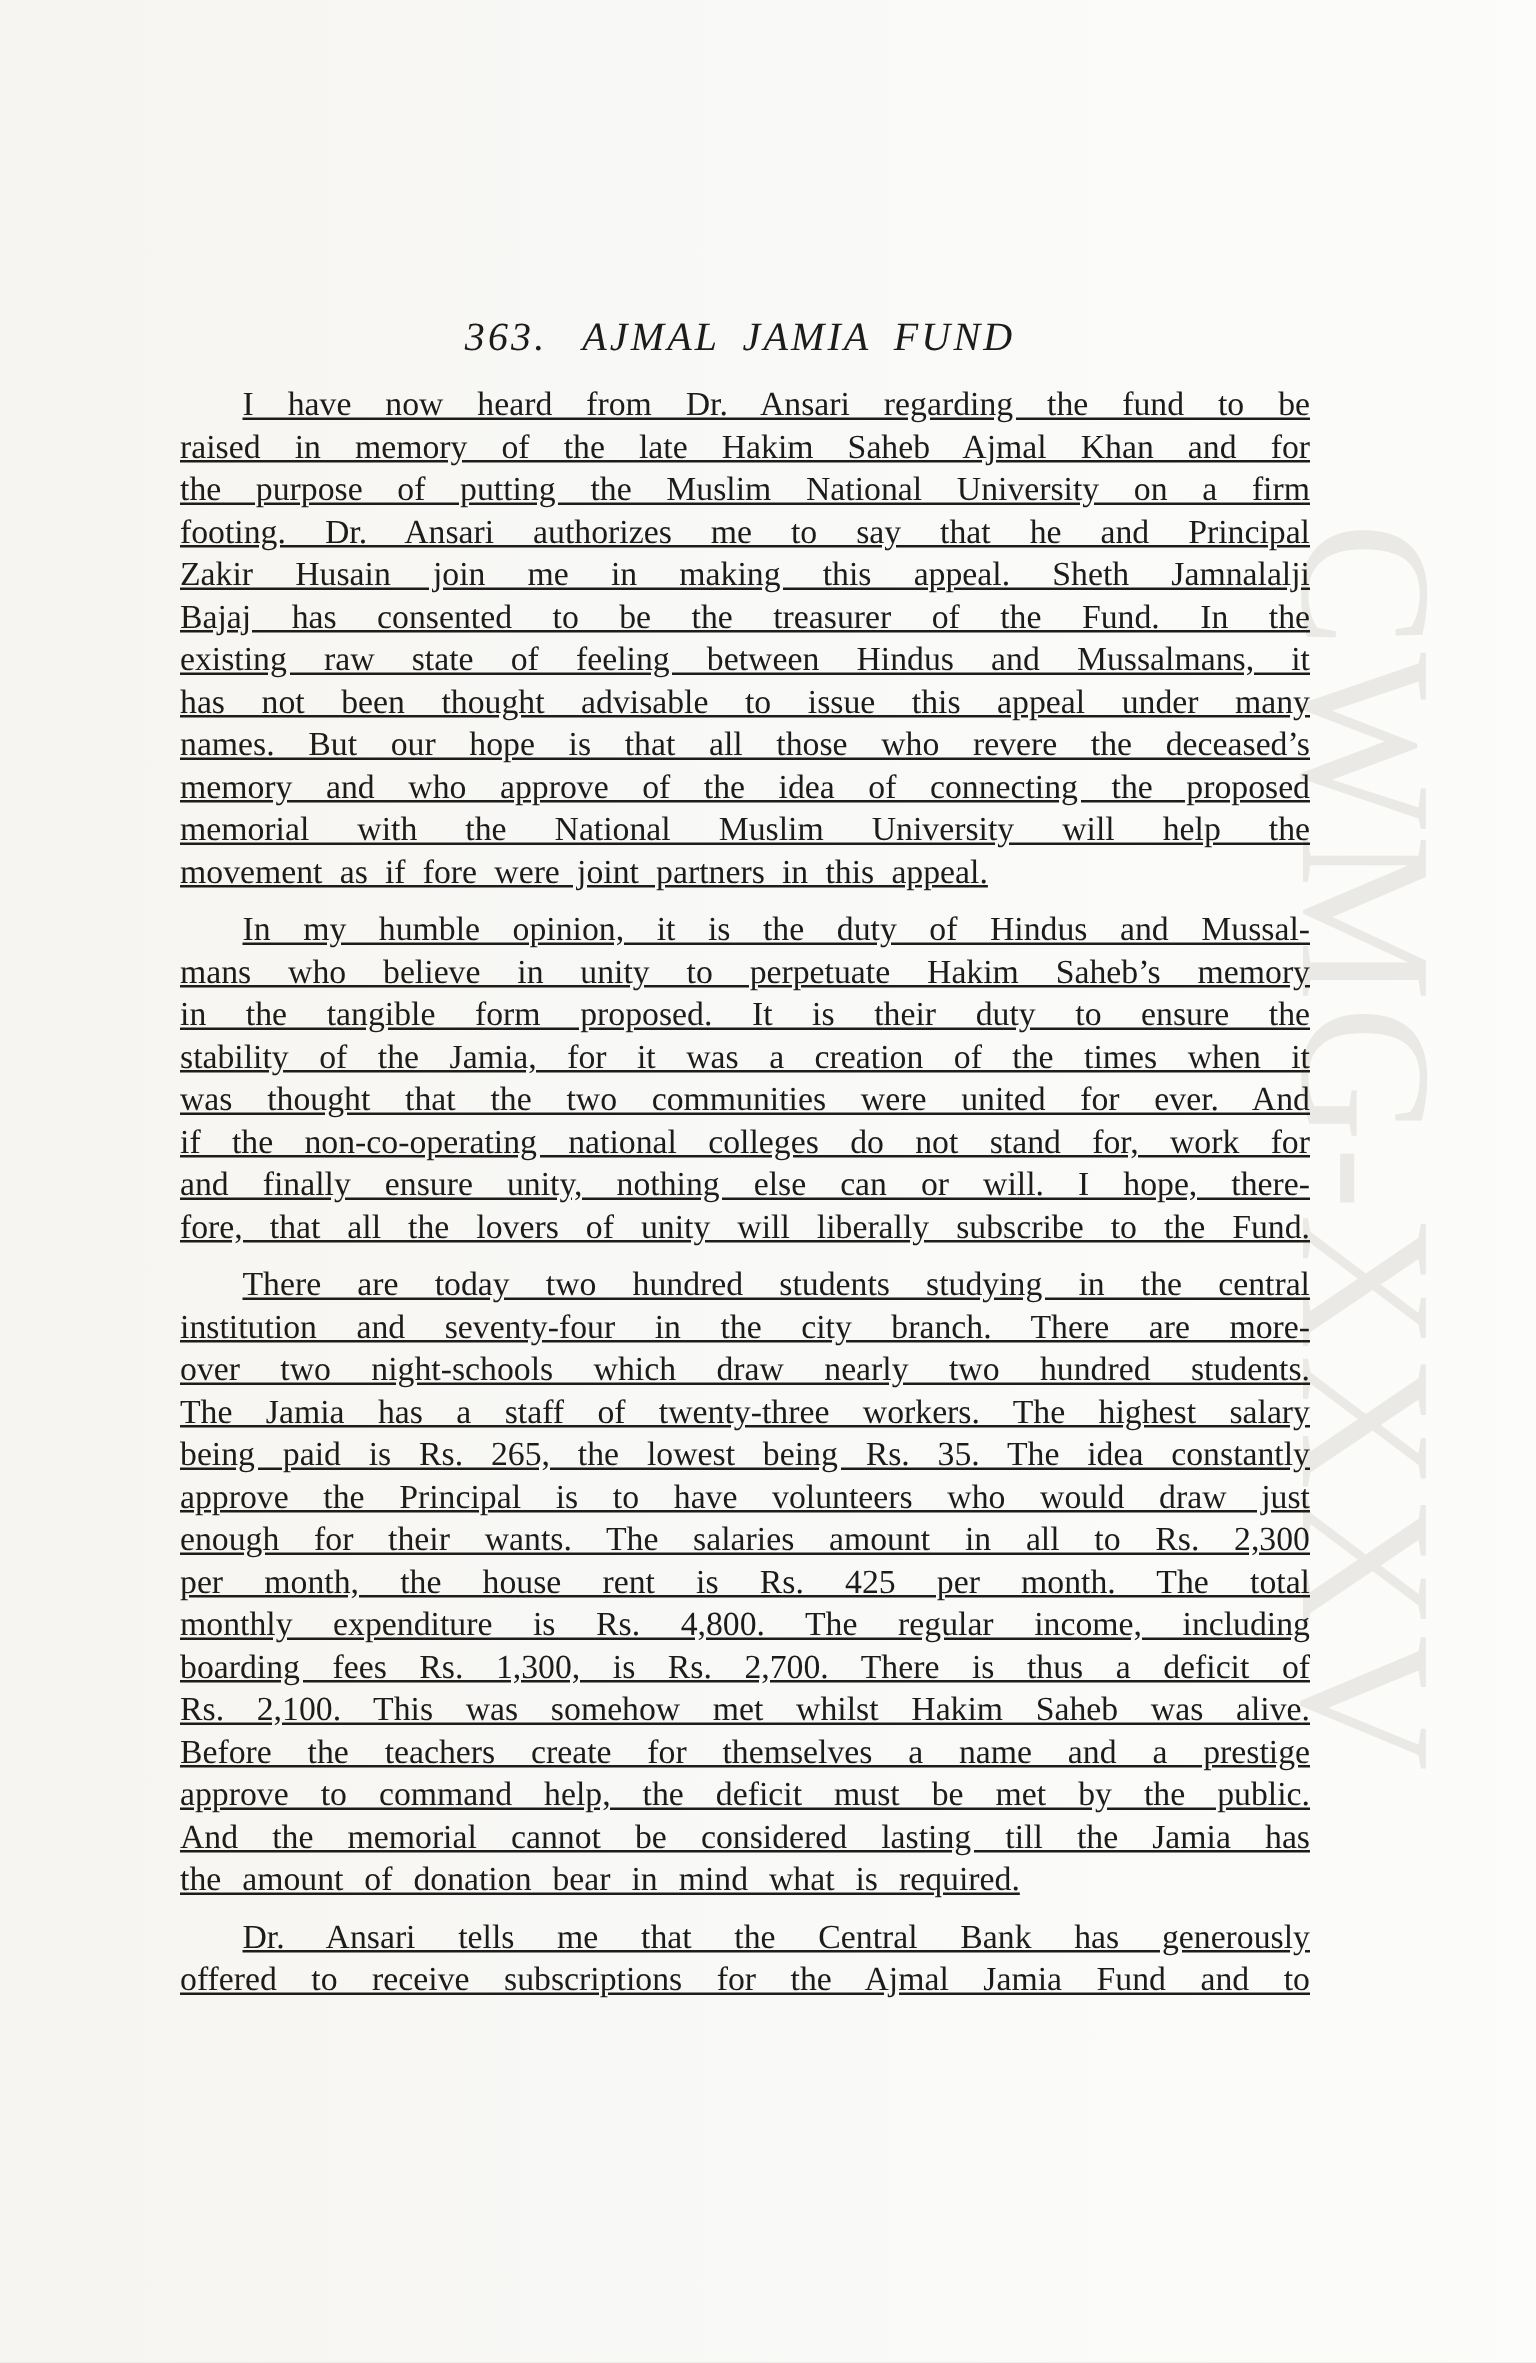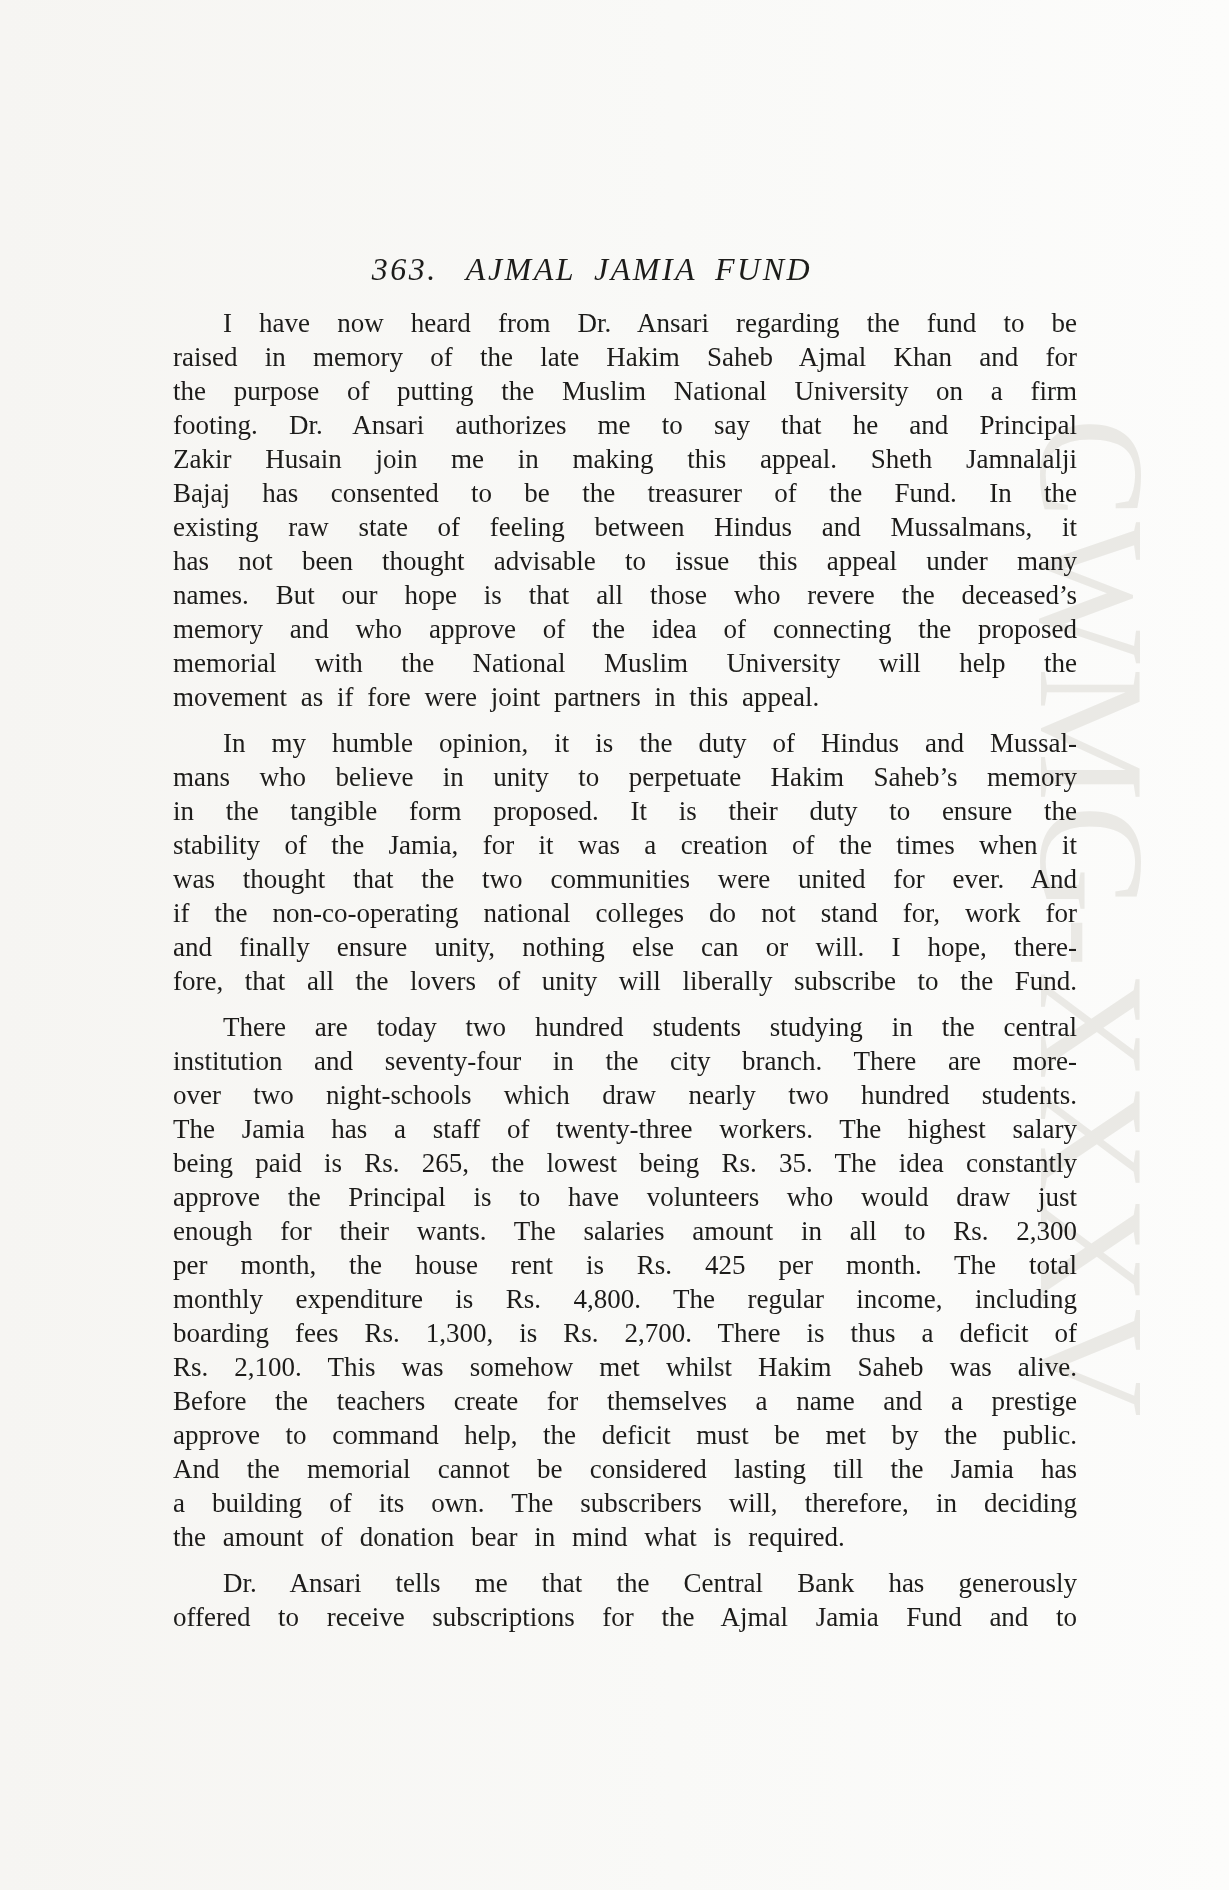--- a/index.html
+++ b/index.html
@@ -50,23 +50,24 @@
     word-spacing: 8px;
     z-index: 1;
   }
   .title-number {
     margin-right: 28px;
   }
 
   .body-text {
     position: absolute;
     top: 306px;
-    left: 173px;
+    left: 144px;
     width: 904px;
     z-index: 1;
+    text-decoration: underline;
   }
   .para + .para {
     margin-top: 12px;
   }
   .line {
     font-size: 27px;
     line-height: 34px;
     text-align: justify;
     text-align-last: justify;
     white-space: normal;
@@ -129,21 +130,20 @@
         <div class="line">being paid is Rs. 265, the lowest being Rs. 35. The idea constantly</div>
         <div class="line">approve the Principal is to have volunteers who would draw just</div>
         <div class="line">enough for their wants. The salaries amount in all to Rs. 2,300</div>
         <div class="line">per month, the house rent is Rs. 425 per month. The total</div>
         <div class="line">monthly expenditure is Rs. 4,800. The regular income, including</div>
         <div class="line">boarding fees Rs. 1,300, is Rs. 2,700. There is thus a deficit of</div>
         <div class="line">Rs. 2,100. This was somehow met whilst Hakim Saheb was alive.</div>
         <div class="line">Before the teachers create for themselves a name and a prestige</div>
         <div class="line">approve to command help, the deficit must be met by the public.</div>
         <div class="line">And the memorial cannot be considered lasting till the Jamia has</div>
-        <div class="line">a building of its own. The subscribers will, therefore, in deciding</div>
         <div class="line spread-10">the amount of donation bear in mind what is required.</div>
       </div>
       <div class="para">
         <div class="line">Dr. Ansari tells me that the Central Bank has generously</div>
         <div class="line">offered to receive subscriptions for the Ajmal Jamia Fund and to</div>
       </div>
     </div>
 </div>
 
 </body></html>

